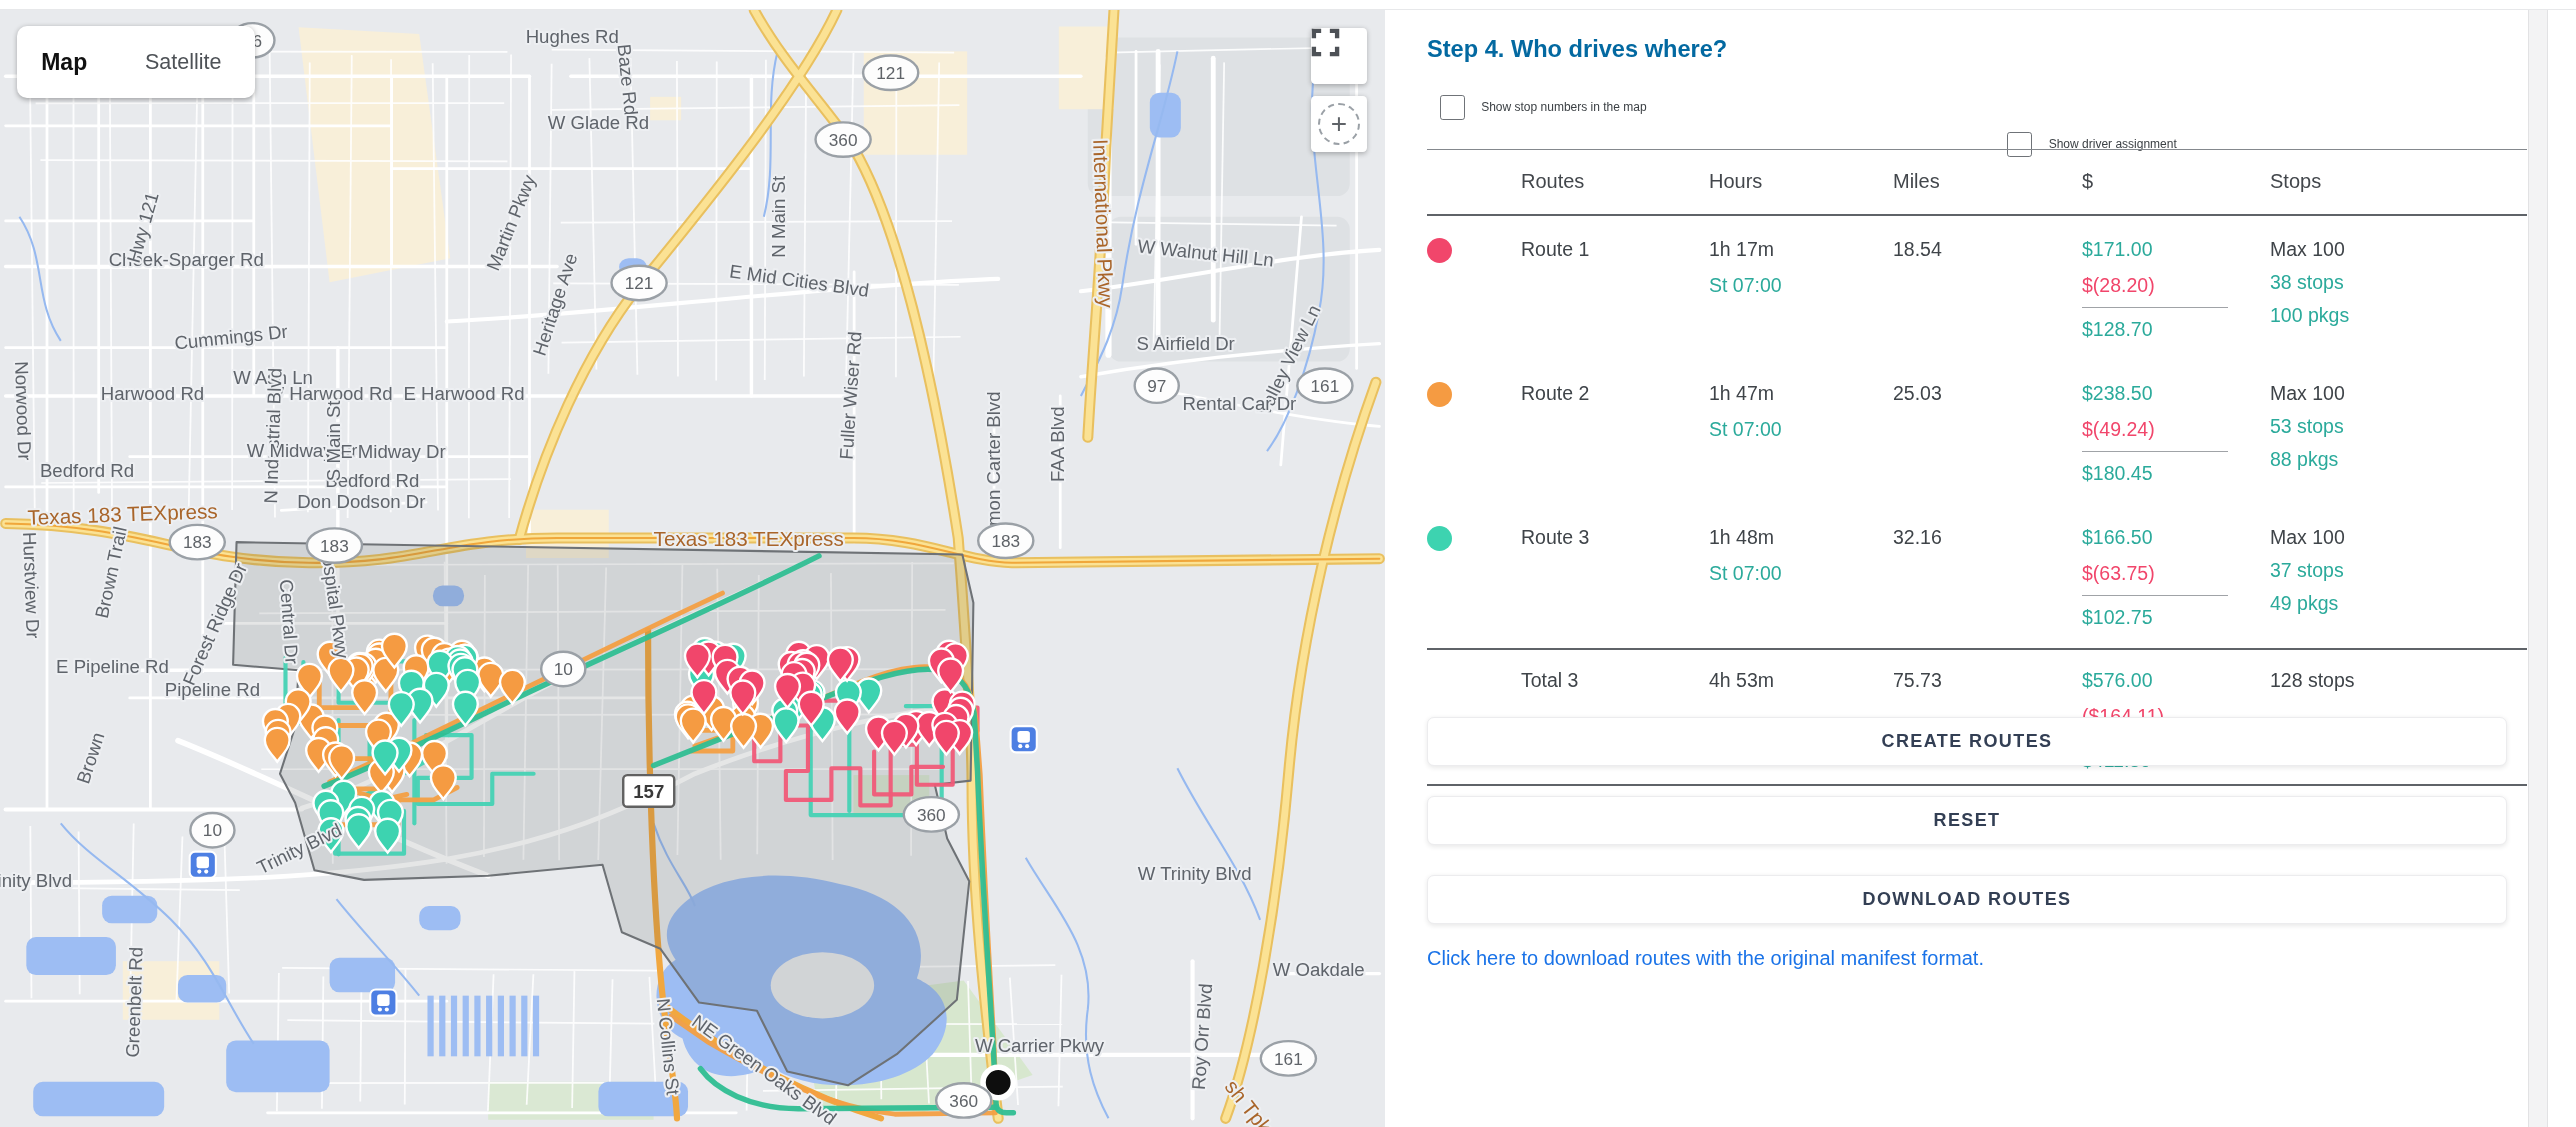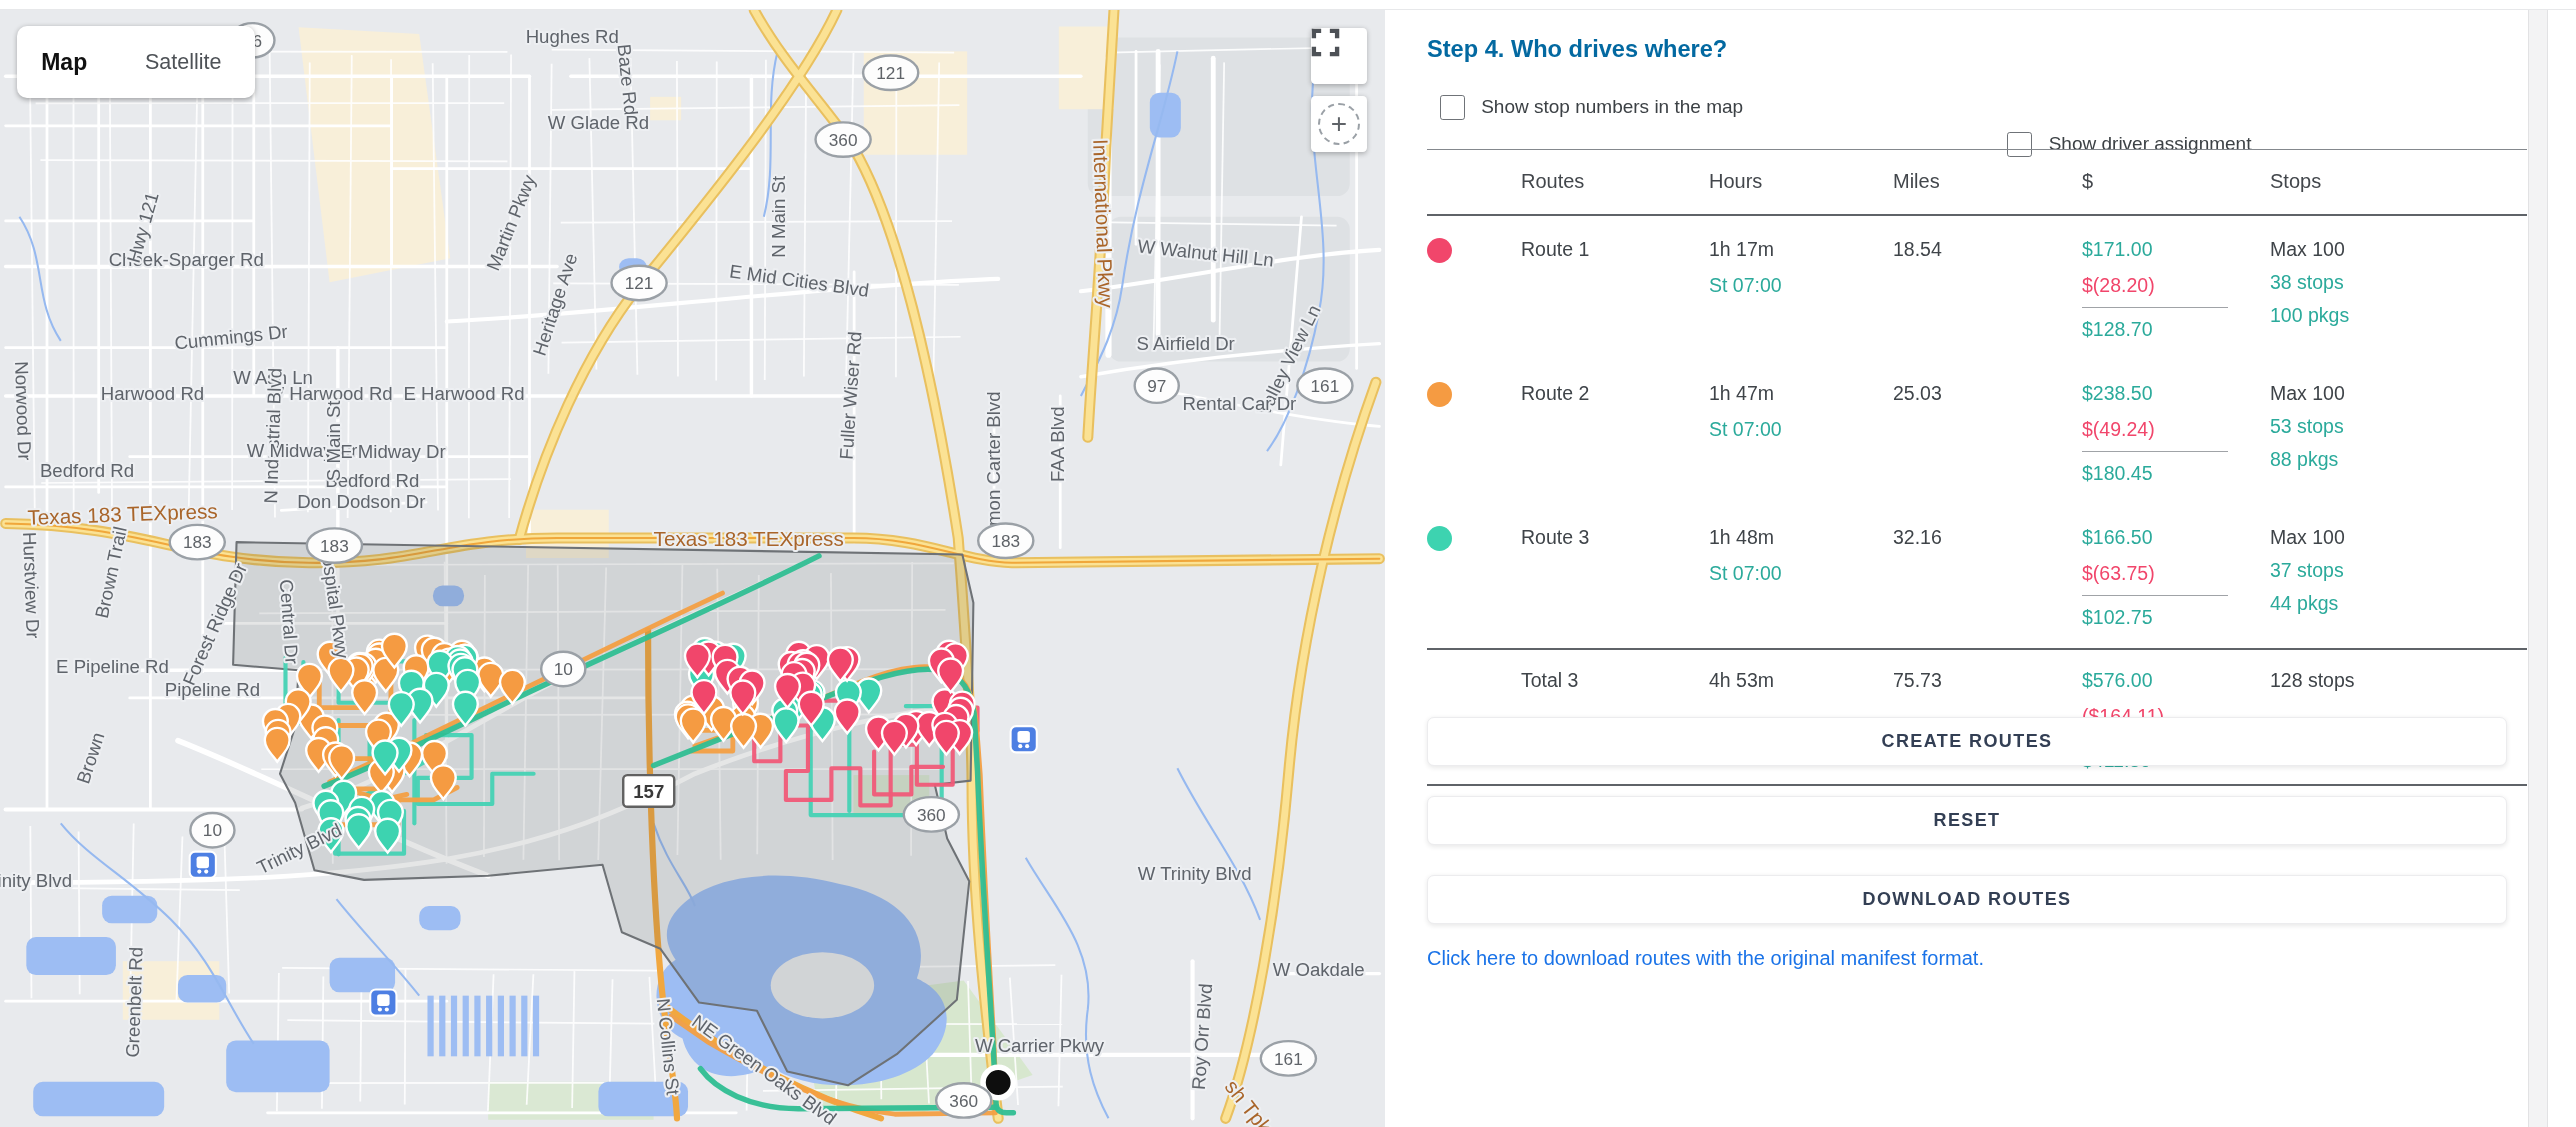--- a/index.html
+++ b/index.html
@@ -15,21 +15,21 @@
   .sq-btn{position:absolute;width:56px;height:56px;background:#fff;border-radius:4.2px;box-shadow:0 1.4px 5.6px rgba(0,0,0,.25);display:flex;align-items:center;justify-content:center;z-index:5;}
   .fs-btn{left:1311px;top:18px;}
   .zm-btn{left:1311px;top:86px;}
   .dash-circle{width:38px;height:38px;border:2.1px dashed #9AA0A6;border-radius:50%;display:flex;align-items:center;justify-content:center;color:#5F6368;font-size:28px;line-height:1;font-weight:400;}
   
   .panel{position:absolute;left:1385px;top:9.7px;width:1143px;height:1118px;background:#fff;}
   .panel-title{position:absolute;left:42px;top:26.4px;font-size:23.6px;font-weight:700;color:#0369a1;}
   .check-row{position:absolute;left:42px;top:85px;width:1080px;height:28px;}
   .check-item{position:absolute;display:flex;align-items:center;cursor:pointer;}
   .check-item .box{width:25px;height:25px;border:1.4px solid #6F7378;border-radius:2.8px;background:#fff;box-sizing:border-box;}
-  .check-item .lbl{margin-left:16.7px;font-size:19px;color:#3C4145;}
+  .check-item .lbl{margin-left:16.7px;font-size:12px;color:#3C4145;}
   .ck1{left:12.5px;top:0;} .ck2{left:580px;top:0;margin-top:37px;}
   .rtable{position:absolute;left:42px;top:139px;width:1100px;border-top:1.4px solid #84888D;}
   .grid{display:grid;grid-template-columns:94px 188px 184px 189px 188px 1fr;}
   .thead{height:64px;align-items:center;border-bottom:2.1px solid #5F6368;font-size:20px;color:#43474C;}
   .trow{padding:21px 0 18px 0;font-size:19.5px;color:#3F4449;line-height:25px;}
   .trow-total{border-top:2.1px solid #5F6368;border-bottom:2.1px solid #5F6368;padding:18px 0 11px 0;font-size:19.5px;color:#3F4449;line-height:25px;}
   .dot{width:25px;height:25px;border-radius:50%;margin-top:1.4px;}
   .c-teal{color:#2BAA9B;} .c-pink{color:#F1466B;}
   .gap16{margin-top:11px;} .gap12{margin-top:8.3px;}
   .mini-div{width:146px;border-top:1.4px solid #A0A3A7;margin:9.7px 0 8.3px 0;}
@@ -850,21 +850,21 @@
     <div>32.16</div>
     <div>
       <div class="c-teal">$166.50</div>
       <div class="c-pink gap16">$(63.75)</div>
       <div class="mini-div"></div>
       <div class="c-teal">$102.75</div>
     </div>
     <div>
       <div>Max 100</div>
       <div class="c-teal gap12">37 stops</div>
-      <div class="c-teal gap12">44 pkgs</div>
+      <div class="c-teal gap12">49 pkgs</div>
     </div>
   </div>
 </div>
     <div class="grid trow-total">
       <div></div>
       <div>Total 3</div>
       <div>4h 53m</div>
       <div>75.73</div>
       <div>
         <div class="c-teal">$576.00</div>

